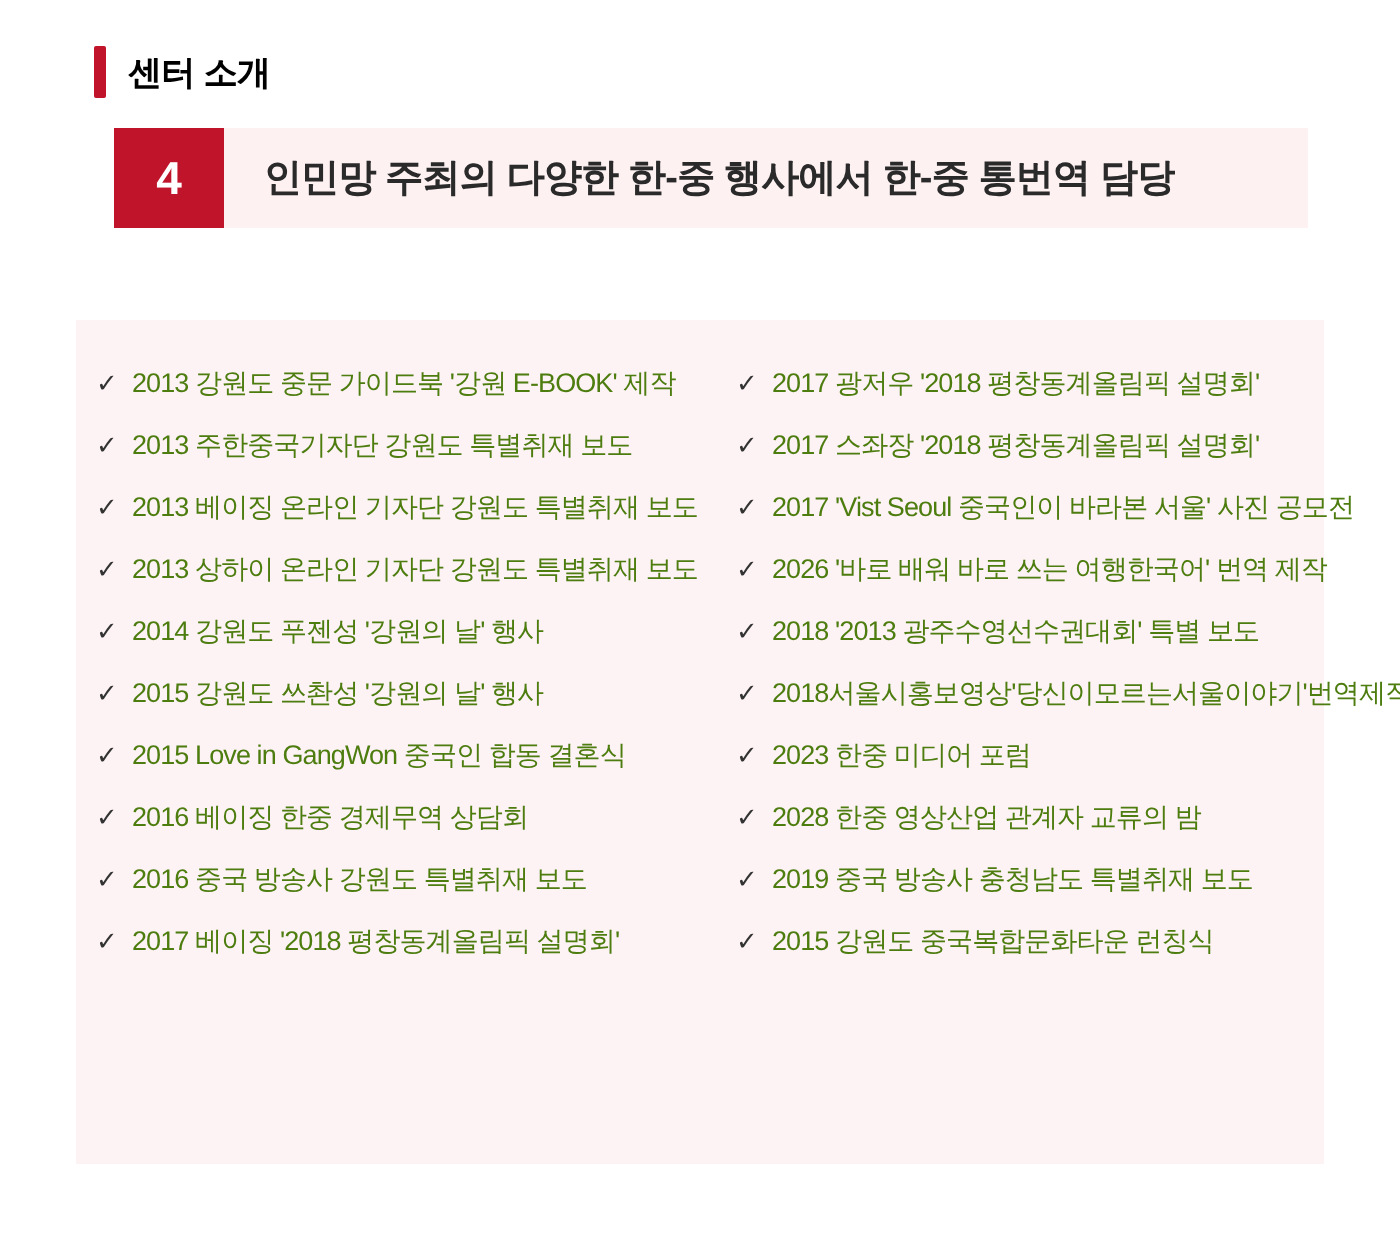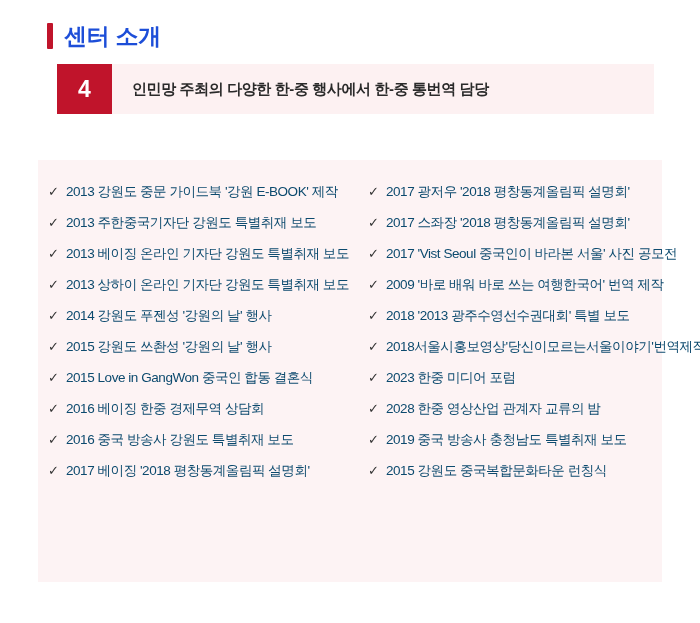--- a/index.html
+++ b/index.html
@@ -30,23 +30,23 @@
     height: 28px;
   }
   .section-bar {
     width: 6px;
     height: 26px;
     background: #c0142b;
     margin-right: 11px;
     border-radius: 1px;
   }
   .section-title-text {
-    font-size: 23px;
+    font-size: 17px;
     font-weight: bold;
-    color: #1d4ed8;
+    color: #000000;
     letter-spacing: -0.3px;
   }
 
   
   .headline {
     position: absolute;
     left: 57px;
     top: 64px;
     width: 597px;
     height: 50px;
@@ -61,21 +61,21 @@
     color: #ffffff;
     font-size: 23px;
     font-weight: bold;
     display: flex;
     align-items: center;
     justify-content: center;
     flex: 0 0 auto;
   }
   .headline-text {
     padding-left: 20px;
-    font-size: 15px;
+    font-size: 19px;
     font-weight: bold;
     color: #2a2a2a;
     letter-spacing: -0.4px;
   }
 
   
   .list-panel {
     position: absolute;
     left: 38px;
     top: 160px;
@@ -113,21 +113,21 @@
   .check-mark {
     flex: 0 0 auto;
     width: 18px;
     color: #333333;
     font-size: 13px;
     line-height: 20px;
     text-align: left;
   }
   .check-text {
     font-size: 13.5px;
-    color: #0c4a6e;
+    color: #4d7c0f;
     letter-spacing: -0.45px;
     line-height: 20px;
     white-space: nowrap;
   }
 </style>
 </head>
 <body>
 
 <div class="page">
 
@@ -195,21 +195,21 @@
         <div class="check-item">
           <span class="check-mark">✓</span>
           <span class="check-text">2017 스좌장 '2018 평창동계올림픽 설명회'</span>
         </div>
         <div class="check-item">
           <span class="check-mark">✓</span>
           <span class="check-text">2017 'Vist Seoul 중국인이 바라본 서울' 사진 공모전</span>
         </div>
         <div class="check-item">
           <span class="check-mark">✓</span>
-          <span class="check-text">2009 '바로 배워 바로 쓰는 여행한국어' 번역 제작</span>
+          <span class="check-text">2026 '바로 배워 바로 쓰는 여행한국어' 번역 제작</span>
         </div>
         <div class="check-item">
           <span class="check-mark">✓</span>
           <span class="check-text">2018 '2013 광주수영선수권대회' 특별 보도</span>
         </div>
         <div class="check-item">
           <span class="check-mark">✓</span>
           <span class="check-text">2018서울시홍보영상'당신이모르는서울이야기'번역제작</span>
         </div>
         <div class="check-item">

